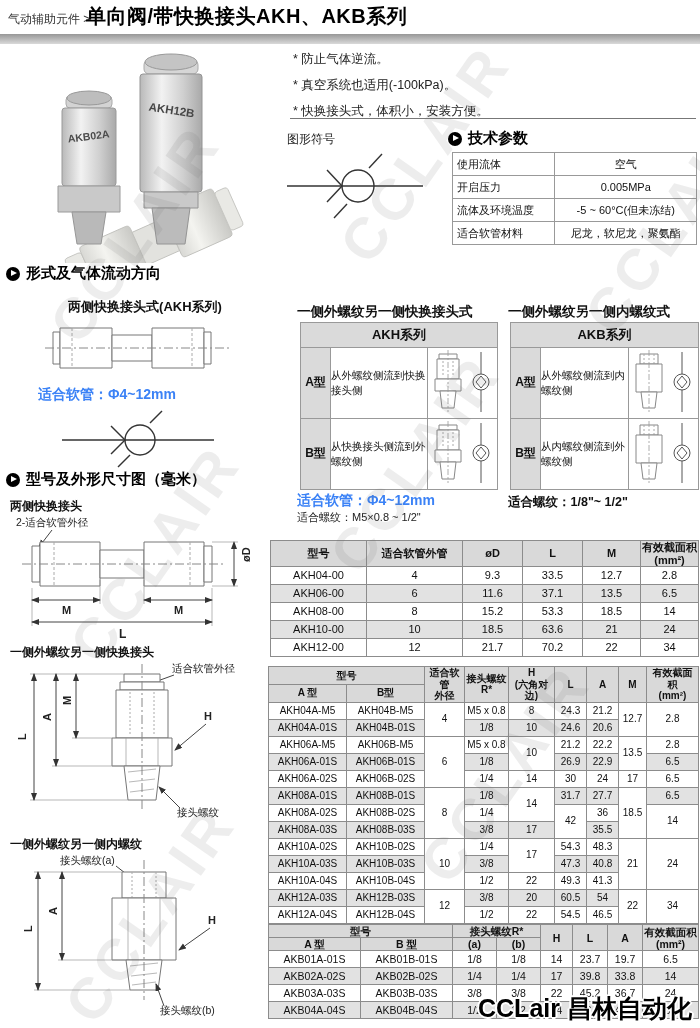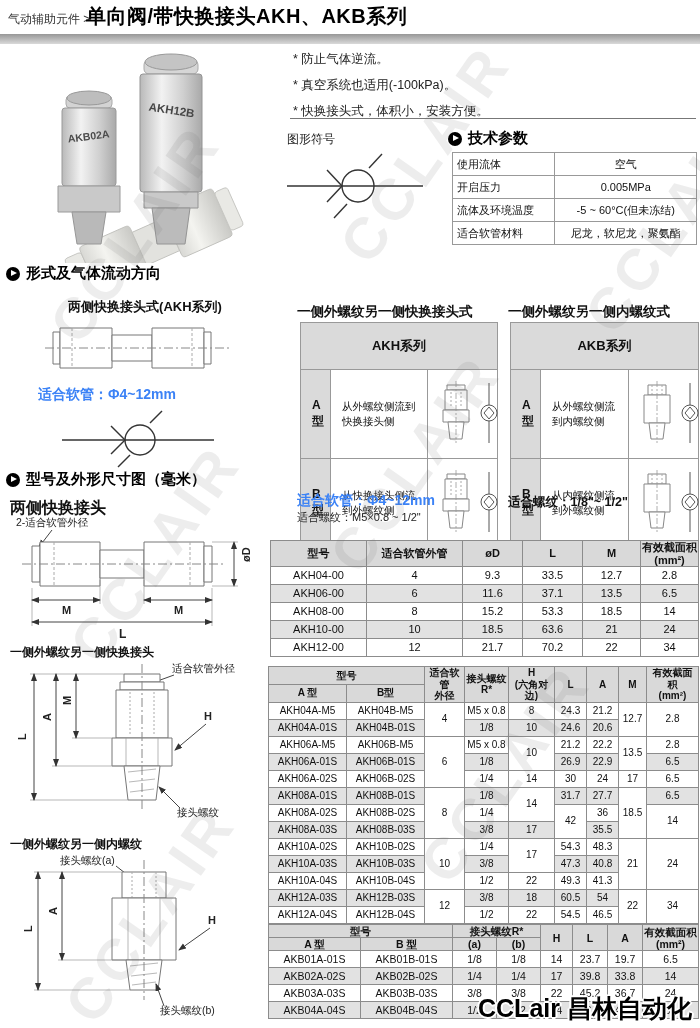--- a/index.html
+++ b/index.html
@@ -22,21 +22,21 @@
   .sub-cap{font-size:13px;font-weight:bold;color:#111;}
   .note-big{font-size:14px;font-weight:bold;color:#3b82f6;}
   .note-small{font-size:11px;color:#222;}
   
   .tech-table{border-collapse:collapse;width:245px;font-size:11px;background:#fff;}
   .tech-table td{border:1px solid #999;height:20px;padding:1px 4px;}
   .tech-table td.k{text-align:left;width:42%;}
   .tech-table td.v{text-align:center;}
   
   .series-table{border-collapse:collapse;table-layout:fixed;width:100%;background:#fff;font-size:10.5px;}
-  .series-table th,.series-table td{border:1px solid #999;padding:11px;}
+  .series-table th,.series-table td{border:1px solid #999;padding:0;}
   .series-name{background:#dadada;font-size:13px;font-weight:bold;height:24px;text-align:center;}
   .type-cell{background:#dadada;font-weight:bold;font-size:12px;text-align:center;word-break:break-all;
              line-height:1.3;padding:0 7px;}
   .desc-cell{padding:3px 4px;line-height:1.45;text-align:left;}
   .icon-cell{text-align:center;vertical-align:middle;}
   
   table.spec{border-collapse:collapse;table-layout:fixed;background:#fff;}
   .spec th,.spec td{border:1px solid #8c8c8c;text-align:center;white-space:pre-line;
     overflow:hidden;padding:0 1px;line-height:1.15;}
   .spec th{background:#d9d9d9;font-weight:bold;}
@@ -293,21 +293,21 @@
         </tr>
     </tbody>
   </table>
   <div class="abs z2" style="left:508px;top:494px;font-size:12.5px;font-weight:bold;">适合螺纹：1/8"~ 1/2"</div>
 
   <div class="abs sec-hd z2" style="left:6px;top:470px;">
     <span class="sec-icon"></span>
     <span>型号及外形尺寸图（毫米）</span>
   </div>
 
-  <div class="abs sub-cap z2" style="left:10px;top:498px;font-size:16px;">两侧快换接头</div>
+  <div class="abs sub-cap z2" style="left:10px;top:498px;font-size:12px;">两侧快换接头</div>
   <svg class="abs z1 draw" style="left:12px;top:514px;" width="240" height="128" viewBox="0 0 240 128">
     <text x="4" y="12" font-size="10.5" fill="#222">2-适合软管外径</text>
     <line x1="40" y1="16" x2="27" y2="33" stroke="#444" marker-end="url(#ar)"></line>
     <rect x="20" y="32" width="8" height="36" fill="#fff" stroke="#777"></rect>
     <rect x="28" y="28" width="60" height="44" fill="#fff" stroke="#777"></rect>
     <rect x="88" y="36" width="44" height="28" fill="#fff" stroke="#777"></rect>
     <rect x="132" y="28" width="60" height="44" fill="#fff" stroke="#777"></rect>
     <rect x="192" y="32" width="8" height="36" fill="#fff" stroke="#777"></rect>
     <line x1="42" y1="28" x2="42" y2="72" stroke="#aaa" stroke-dasharray="3 2"></line>
     <line x1="178" y1="28" x2="178" y2="72" stroke="#aaa" stroke-dasharray="3 2"></line>
@@ -584,21 +584,21 @@
           <td>1/2</td>
           <td>22</td>
           <td>49.3</td>
           <td>41.3</td>
         </tr>
         <tr class="shade">
           <td>AKH12A-03S</td>
           <td>AKH12B-03S</td>
           <td rowspan="2" class="merged">12</td>
           <td>3/8</td>
-          <td>18</td>
+          <td>20</td>
           <td>60.5</td>
           <td>54</td>
           <td rowspan="2" class="merged">22</td>
           <td rowspan="2" class="merged">34</td>
         </tr>
         <tr>
           <td>AKH12A-04S</td>
           <td>AKH12B-04S</td>
           <td>1/2</td>
           <td>22</td>

